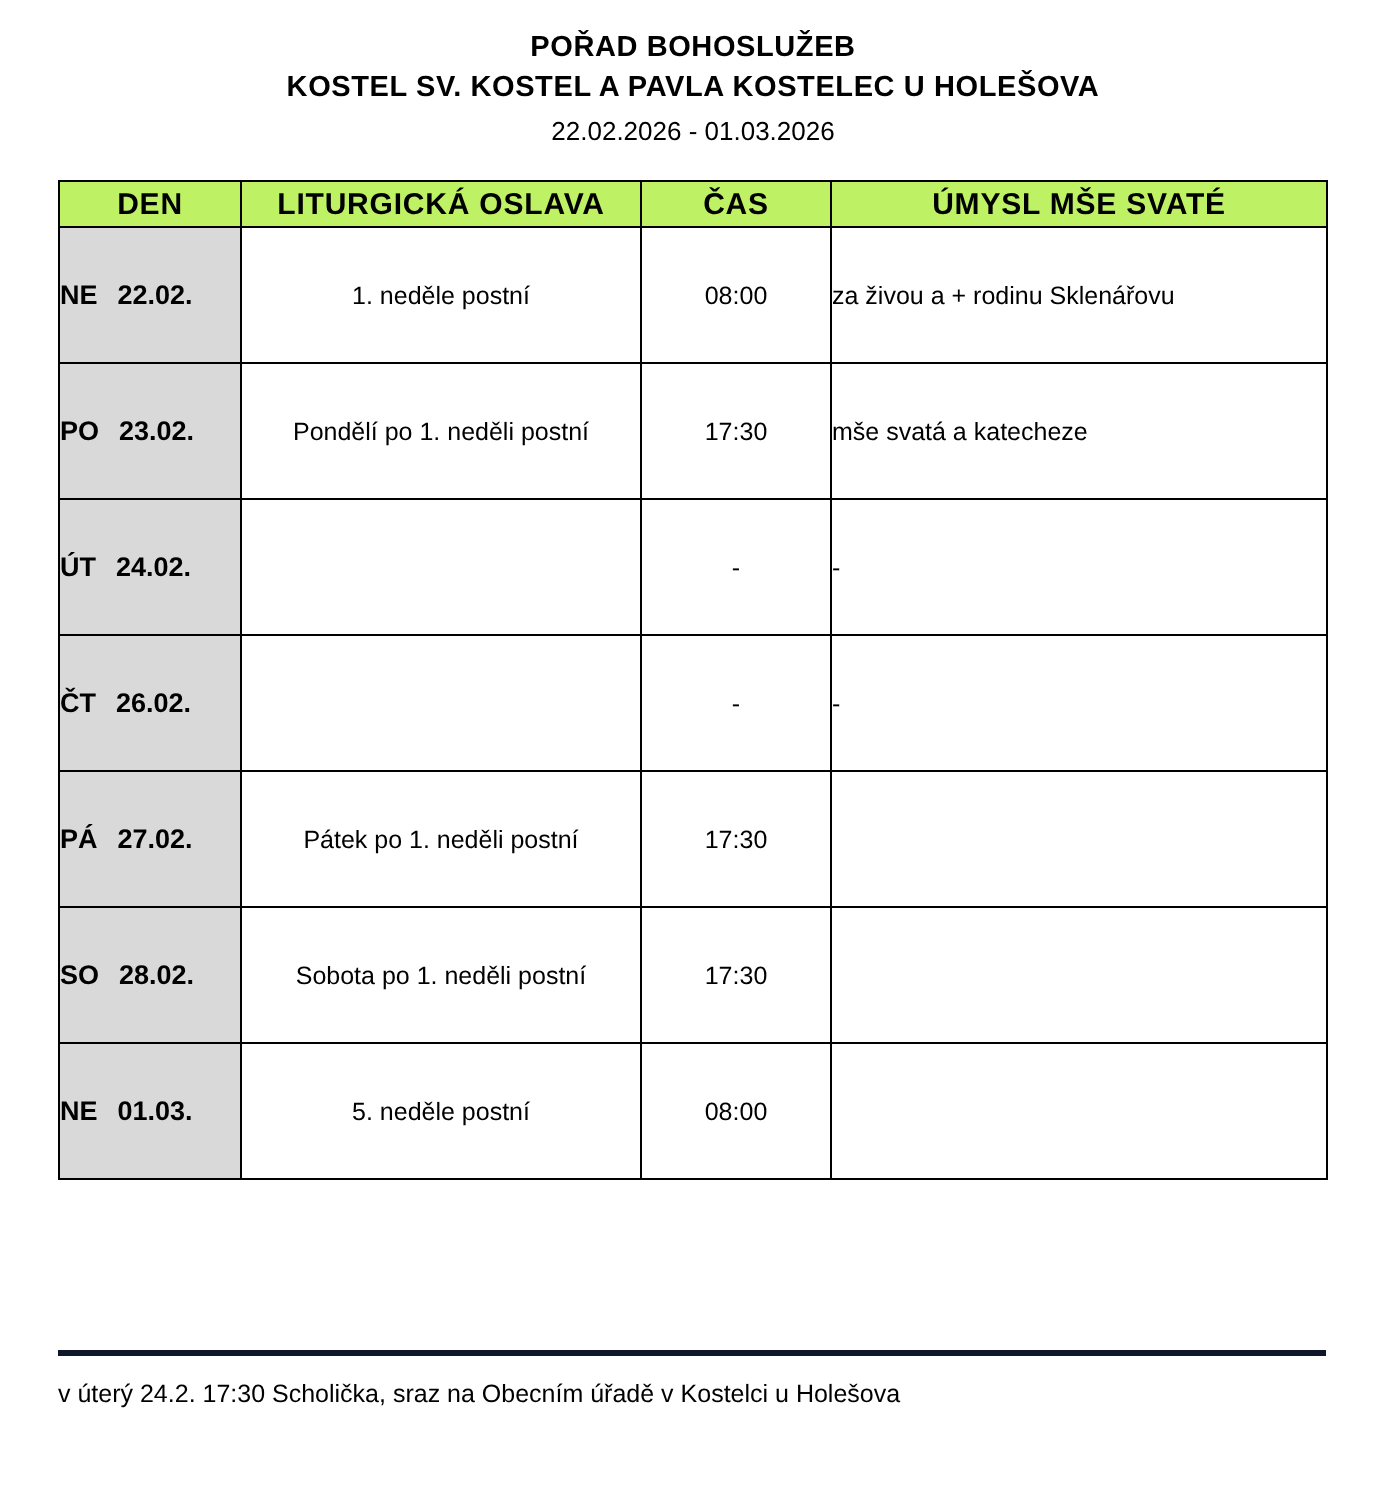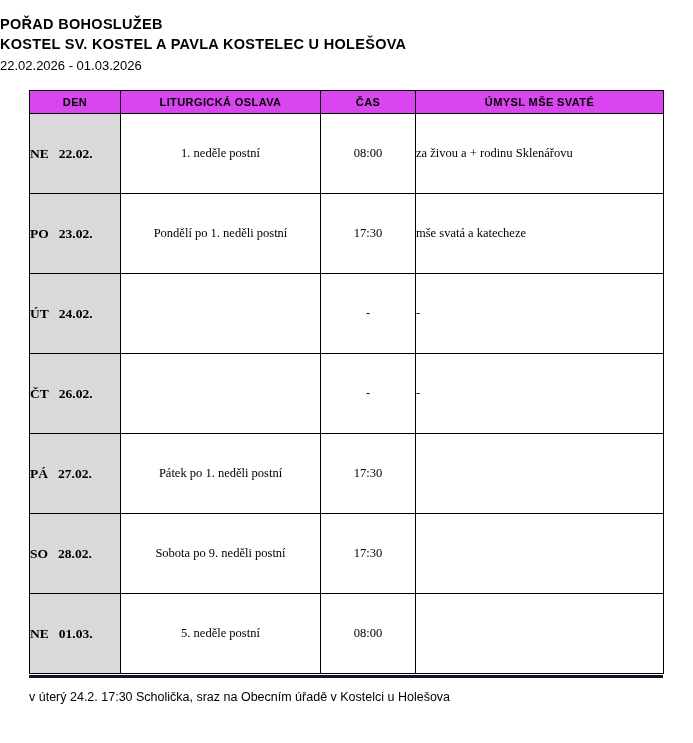--- a/index.html
+++ b/index.html
@@ -14,21 +14,21 @@
     color: #000000;
     overflow: hidden;
   }
   .page {
     position: relative;
     width: 693px;
     height: 743px;
     box-sizing: border-box;
   }
   .header {
-    text-align: left;
+    text-align: center;
     padding-top: 14px;
   }
   .header .line1 {
     font-size: 14.5px;
     font-weight: bold;
     letter-spacing: 0.3px;
     line-height: 20px;
   }
   .header .line2 {
     font-size: 14.5px;
@@ -46,36 +46,35 @@
     border-collapse: collapse;
     margin: 14px auto 0 auto;
     width: 634px;
     table-layout: fixed;
   }
   table.schedule th, table.schedule td {
     border: 1px solid #000000;
     padding: 0;
   }
   table.schedule thead th {
-    background: #d946ef;
-    font-size: 11px;
+    background: #bef264;
+    font-size: 15px;
     font-weight: bold;
     height: 22px;
     letter-spacing: 0.4px;
     text-align: center;
     vertical-align: middle;
   }
   col.c-day    { width: 91px; }
   col.c-lit    { width: 200px; }
   col.c-time   { width: 95px; }
   col.c-intent { width: 248px; }
 
   table.schedule tbody tr {
-    height: 80px;
-    font-family: Liberation Serif, serif;
+    height: 68px;
   }
   td.day {
     background: #d9d9d9;
     font-size: 13.5px;
     font-weight: bold;
     vertical-align: middle;
     padding-left: 7px;
     white-space: nowrap;
   }
   td.day .dd { display: inline-block; }
@@ -159,21 +158,21 @@
         <td class="intent">-</td>
       </tr>
       <tr>
         <td class="day"><span class="dd">PÁ</span><span class="dt">27.02.</span></td>
         <td class="lit">Pátek po 1. neděli postní</td>
         <td class="time">17:30</td>
         <td class="intent"></td>
       </tr>
       <tr>
         <td class="day"><span class="dd">SO</span><span class="dt">28.02.</span></td>
-        <td class="lit">Sobota po 9. neděli postní</td>
+        <td class="lit">Sobota po 1. neděli postní</td>
         <td class="time">17:30</td>
         <td class="intent"></td>
       </tr>
       <tr>
         <td class="day"><span class="dd">NE</span><span class="dt">01.03.</span></td>
         <td class="lit">5. neděle postní</td>
         <td class="time">08:00</td>
         <td class="intent"></td>
       </tr>
     </tbody>

